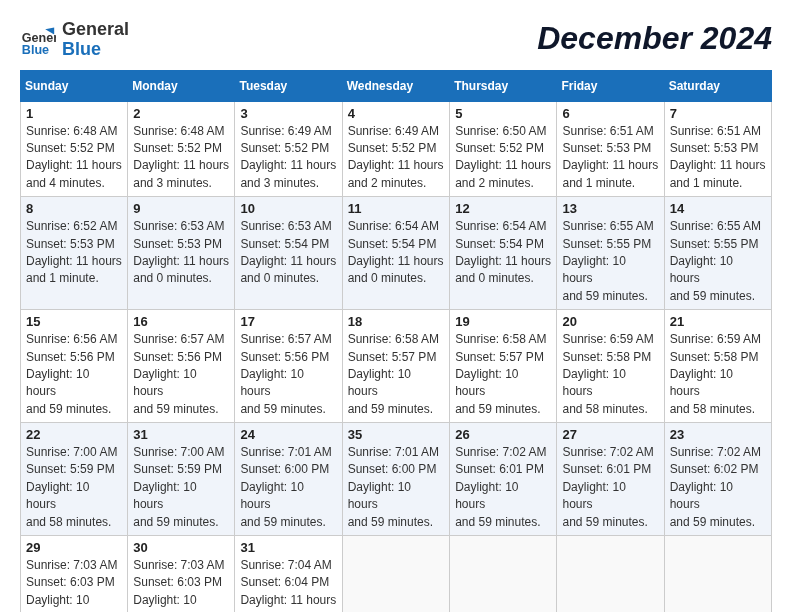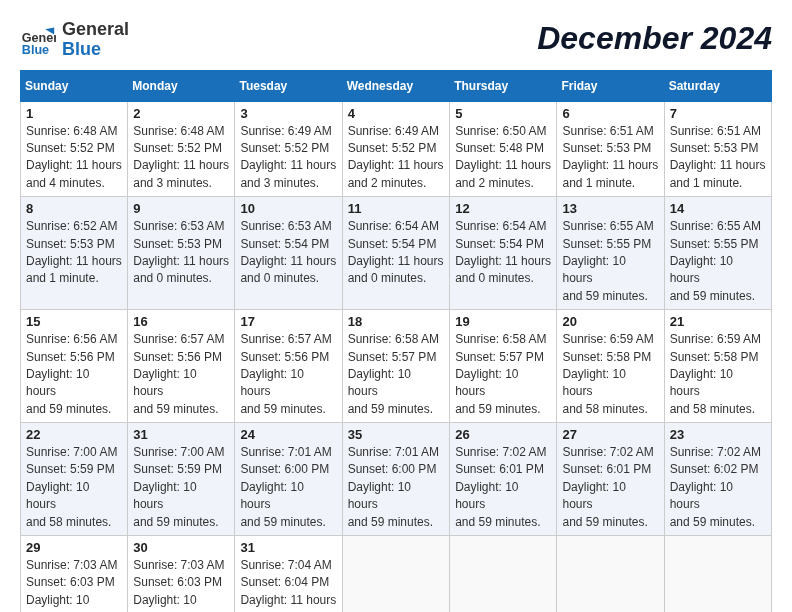--- a/index.html
+++ b/index.html
@@ -143,21 +143,21 @@
         <td>
           <span class="day-num">4</span>
           <div class="day-info" style="white-space: pre-line;">Sunrise: 6:49 AM
 Sunset: 5:52 PM
 Daylight: 11 hours
 and 2 minutes.</div>
         </td>
         <td>
           <span class="day-num">5</span>
           <div class="day-info" style="white-space: pre-line;">Sunrise: 6:50 AM
-Sunset: 5:48 PM
+Sunset: 5:52 PM
 Daylight: 11 hours
 and 2 minutes.</div>
         </td>
         <td>
           <span class="day-num">6</span>
           <div class="day-info" style="white-space: pre-line;">Sunrise: 6:51 AM
 Sunset: 5:53 PM
 Daylight: 11 hours
 and 1 minute.</div>
         </td>

